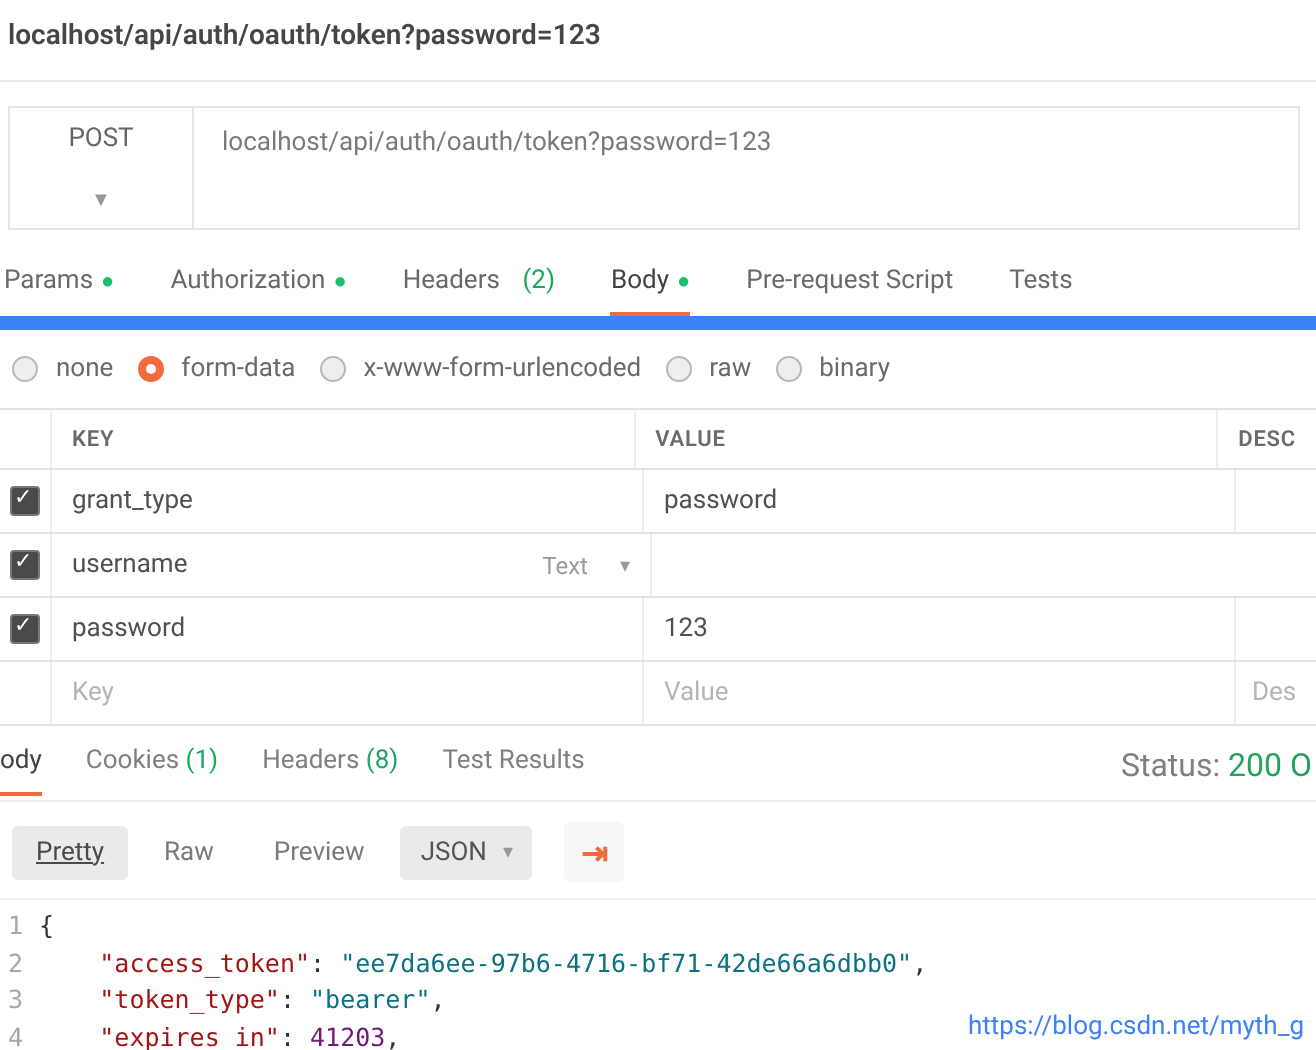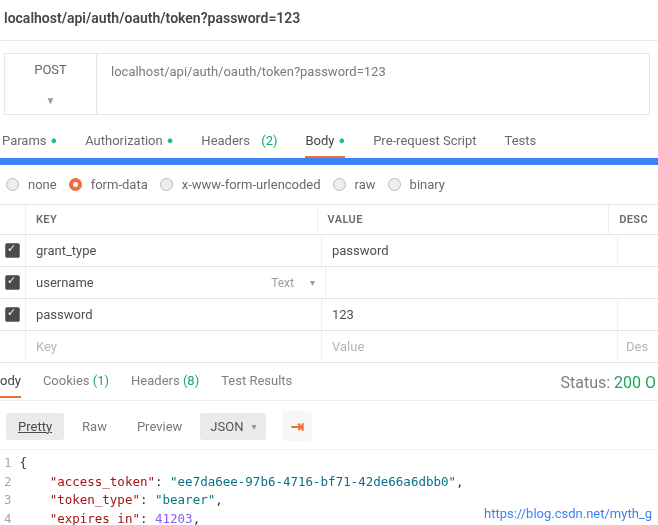--- a/index.html
+++ b/index.html
@@ -113,21 +113,21 @@
     display:flex;
     background:#fff;
   }
   .gutter{text-align:right;color:#a8a8a8;padding:0 8px 0 4px;user-select:none;}
   .gutter div{height:18.5px;}
   .code-col{flex:1;}
   .code-line{height:18.5px;white-space:pre;}
   .code-line.hl{background:#e6edf7;}
   .tok-key{color:#a31515;}
   .tok-str{color:#0b7285;}
-  .tok-num{color:#8b5cf6;}
+  .tok-num{color:#701a75;}
   .punct{color:#333;}
   .watermark{
     position:absolute;right:6px;bottom:4px;
     color:#3b82f6;font-size:13px;pointer-events:none;
   }
 </style>
 </head>
 <body>
 
 <div class="url-bar">localhost/api/auth/oauth/token?password=123</div>

